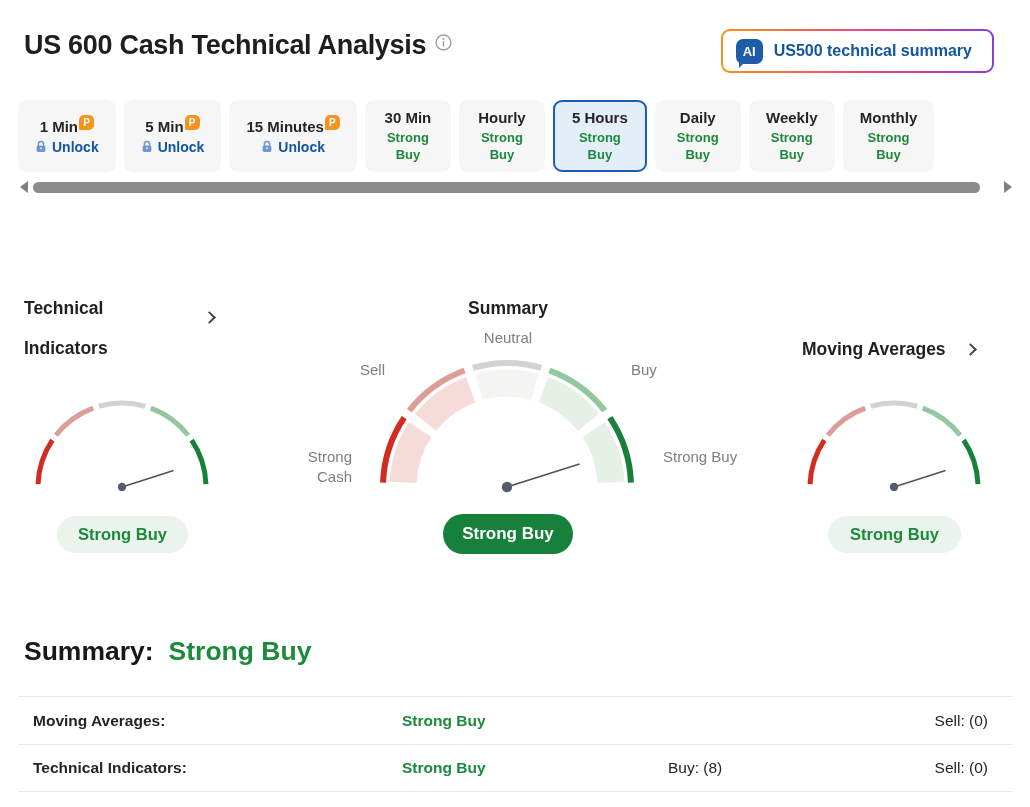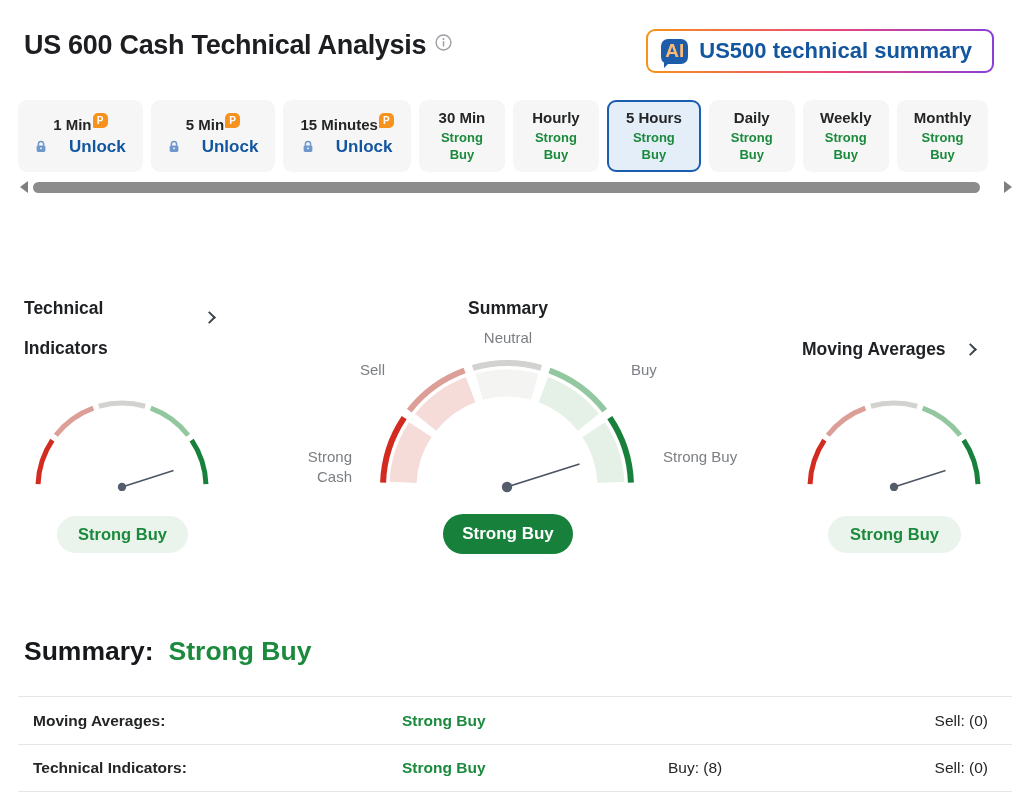--- a/index.html
+++ b/index.html
@@ -10,36 +10,36 @@
   .hd-title { position:absolute; left:24px; top:30px; display:flex; align-items:flex-start; gap:9px; }
   .hd-title h1 { font-size:27px; font-weight:700; color:#1c1e21; letter-spacing:-.3px; }
   .info-ic { margin-top:4px; cursor:pointer; }
 
   .ai-btn { position:absolute; top:29px; right:36px; height:44px; display:flex; align-items:center; gap:11px;
     padding:0 20px 0 13px; border:2px solid transparent; border-radius:9px; cursor:pointer;
     background:linear-gradient(#fff,#fff) padding-box,
                linear-gradient(90deg, var(--gradient_start), var(--gradient_mid) 55%, var(--gradient_end)) border-box;
     font-family:"Liberation Sans", sans-serif; }
   .ai-ic { position:relative; width:27px; height:25px; background:var(--ai_icon_bg); border-radius:7px;
-    color:#fdba74; font-weight:700; font-size:19px; display:flex; align-items:center; justify-content:center; }
+    color:#ffffff; font-weight:700; font-size:13px; display:flex; align-items:center; justify-content:center; }
   .ai-ic::after { content:""; position:absolute; left:3px; bottom:-4px; width:0; height:0;
     border-left:7px solid var(--ai_icon_bg); border-bottom:7px solid transparent; }
-  .ai-label { color:var(--blue_link); font-weight:600; font-size:22px; }
+  .ai-label { color:var(--blue_link); font-weight:600; font-size:16px; }
 
   
   .tabs { position:absolute; left:18px; top:100px; display:flex; gap:8px; }
   .tab { height:72px; border-radius:9px; background:var(--tab_bg); display:flex; flex-direction:column;
     align-items:center; justify-content:center; gap:4px; padding:0 17px; cursor:pointer; }
   .tab.selected { background:var(--tab_selected_bg); border:2px solid var(--tab_selected_border); }
   .tab-label-row { display:flex; align-items:flex-start; gap:1px; }
   .tab-label { font-weight:700; font-size:15px; color:var(--text_dark); white-space:nowrap; }
   .pro-badge { width:15px; height:15px; background:var(--badge_orange); border-radius:5px 5px 5px 1px;
     color:#fff; font-size:10px; font-weight:700; display:flex; align-items:center; justify-content:center; margin-top:-3px; }
   .tab-status { font-weight:700; font-size:13px; color:var(--green_text); text-align:center; max-width:52px; line-height:1.3; }
-  .unlock-row { display:flex; align-items:center; gap:22px; color:var(--blue_link); font-weight:700; font-size:17px; cursor:pointer; }
+  .unlock-row { display:flex; align-items:center; gap:5px; color:var(--blue_link); font-weight:700; font-size:14px; cursor:pointer; }
 
   
   .hscroll { position:absolute; left:20px; top:180px; width:992px; height:14px; display:flex; align-items:center; gap:5px; }
   .arr { width:0; height:0; cursor:pointer; }
   .arr.left  { border-top:6px solid transparent; border-bottom:6px solid transparent; border-right:8px solid #7f7f7f; }
   .arr.right { border-top:6px solid transparent; border-bottom:6px solid transparent; border-left:8px solid #7f7f7f; }
   .track { flex:1; height:12px; position:relative; }
   .thumb { position:absolute; left:0; top:1px; height:11px; width:98%; background:var(--scrollbar_thumb); border-radius:7px; cursor:grab; }
 
   

